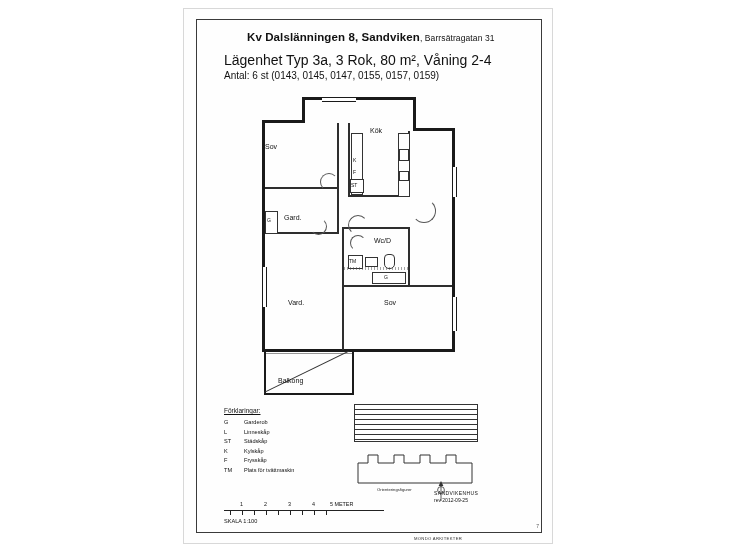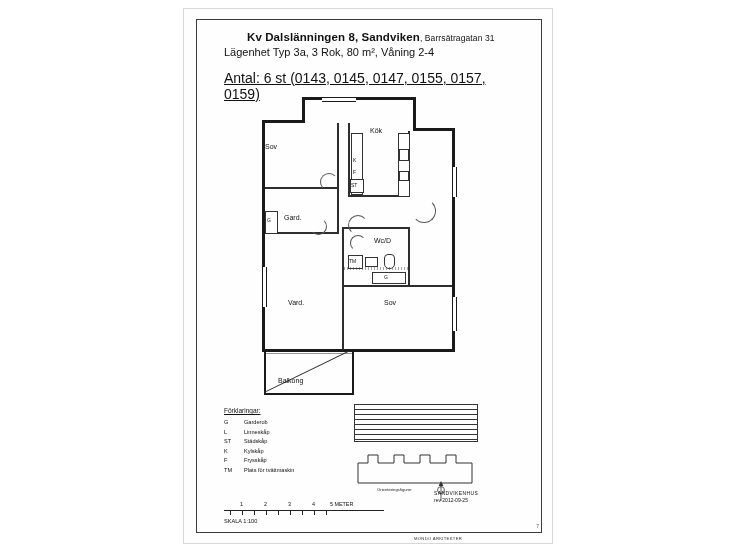--- a/index.html
+++ b/index.html
@@ -50,29 +50,28 @@
     font-weight: bold;
     color: #111;
     letter-spacing: 0.1px;
     padding-left: 23px;
   }
   .title-line1 .addr {
     font-size: 8.5px;
     font-weight: normal;
   }
   .title-line2 {
-    margin-top: 3px;
-    font-size: 11px;
+    margin-top: 9px;
+    font-size: 14px;
     color: #111;
   }
   .title-line3 {
-    margin-top: 12px;
-    font-size: 14px;
-    color: #111;
-    text-decoration: underline;
+    margin-top: 2px;
+    font-size: 10px;
+    color: #111;
   }
 
   
   .plan {
     position: absolute;
     left: 18px;
     top: 78px;
     width: 330px;
     height: 310px;
   }

